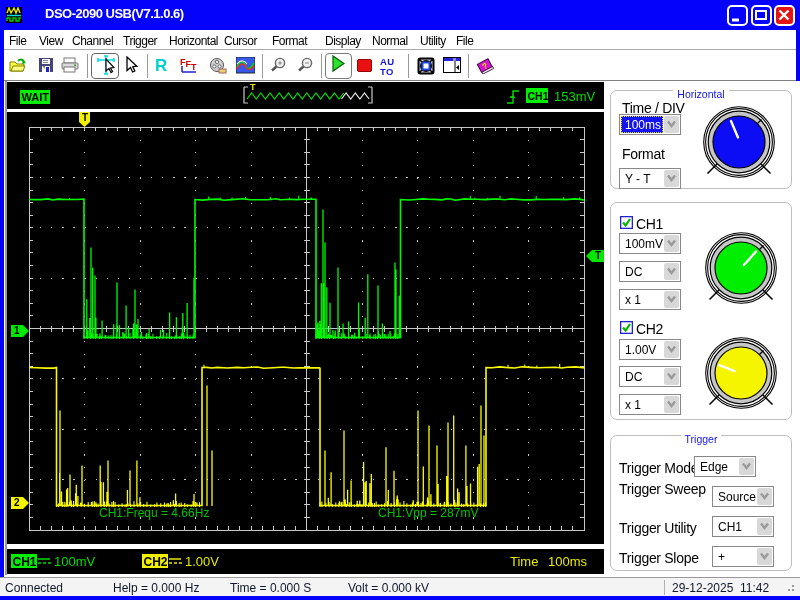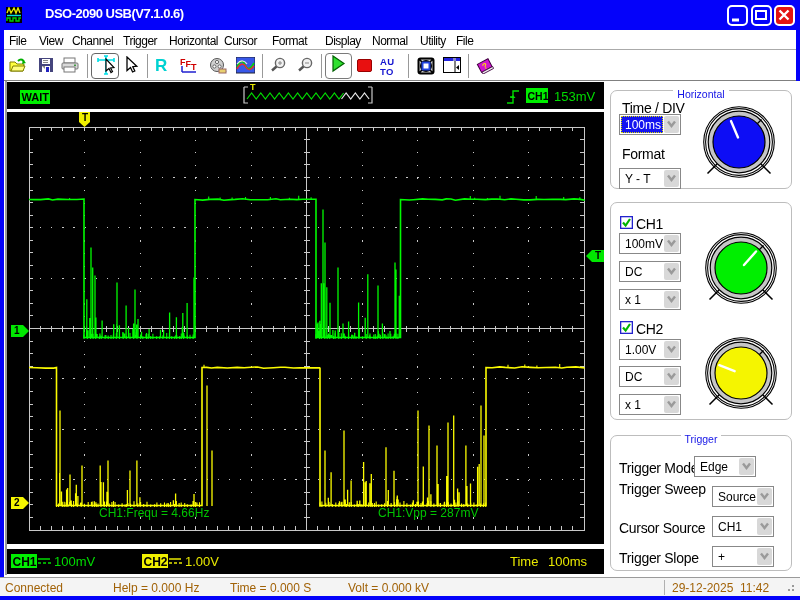--- a/index.html
+++ b/index.html
@@ -10,21 +10,21 @@
 #title{position:absolute;left:45px;top:6px;color:#fff;font-size:13px;font-weight:bold;letter-spacing:-0.5px;}
 .tbtn{position:absolute;top:5px;width:21px;height:21px;border:2px solid #fff;border-radius:5px;background:#0402fa;color:#fff;}
 #menubar{position:absolute;left:0;top:30px;width:792px;height:20px;background:#fff;border-bottom:1px solid #aaa;}
 .mi{position:absolute;top:4px;font-size:12px;letter-spacing:-0.5px;color:#000;}
 #toolbar{position:absolute;left:0;top:51px;width:792px;height:29px;background:#fff;}
 .sep{position:absolute;top:3px;width:1px;height:24px;background:#999;}
 #tbline{position:absolute;left:0;top:80px;width:792px;height:1px;background:#808080;}
 #scopecontainer{position:absolute;left:0;top:81px;width:606px;height:495px;background:#fff;}
 #waitbar{position:absolute;left:3px;top:1px;width:597px;height:27px;background:#000;}
 #infobar{position:absolute;left:3px;top:468px;width:597px;height:25px;background:#000;}
-#statusbar{position:absolute;left:-4px;top:577px;width:800px;height:19px;background:#f4f4f4;border-top:1px solid #9a9a9a;font-size:12px;color:#a16207;}
+#statusbar{position:absolute;left:-4px;top:577px;width:800px;height:19px;background:#f4f4f4;border-top:1px solid #9a9a9a;font-size:12px;color:#0f172a;}
 #rpanel{position:absolute;left:606px;top:81px;width:190px;height:496px;background:#fff;}
 .gbox{position:absolute;left:0px;width:182px;border:1px solid #bdbdbd;border-radius:7px;}
 .gtitle{position:absolute;top:-7px;left:0;width:100%;text-align:center;}
 .gtitle span{background:#fff;color:#1414e6;font-size:10.5px;padding:0 4px;}
 .lbl{position:absolute;font-size:14px;letter-spacing:-0.3px;color:#000;}
 .combo{position:absolute;width:62px;height:21px;border:1px solid #888;background:#fff;}
 .combo .txt{position:absolute;left:5px;top:3px;font-size:12px;}
 .cbtn{position:absolute;right:1px;top:1px;width:15px;height:17px;background:#d8d8d8;border-radius:2px;}
 .cbtn svg{position:absolute;left:1px;top:3px;}
 </style></head><body>
@@ -337,21 +337,21 @@
         </div>
 <div class="lbl" style="left:8px;top:45px">Trigger Sweep</div>
 <div class="combo" style="left:101px;top:50px;">
           <span class="txt">Source</span>
           <div class="cbtn">
             <svg width="13" height="11">
               <path d="M3 2.5 l3.5 4.5 l3.5 -4.5" stroke="#9a9a9a" stroke-width="2.4" fill="none"></path>
             </svg>
           </div>
         </div>
-<div class="lbl" style="left:8px;top:84px">Cursor Source</div>
+<div class="lbl" style="left:8px;top:84px">Trigger Utility</div>
 <div class="combo" style="left:101px;top:80px;">
           <span class="txt">CH1</span>
           <div class="cbtn">
             <svg width="13" height="11">
               <path d="M3 2.5 l3.5 4.5 l3.5 -4.5" stroke="#9a9a9a" stroke-width="2.4" fill="none"></path>
             </svg>
           </div>
         </div>
 <div class="lbl" style="left:8px;top:114px">Trigger Slope</div>
 <div class="combo" style="left:101px;top:110px;">

